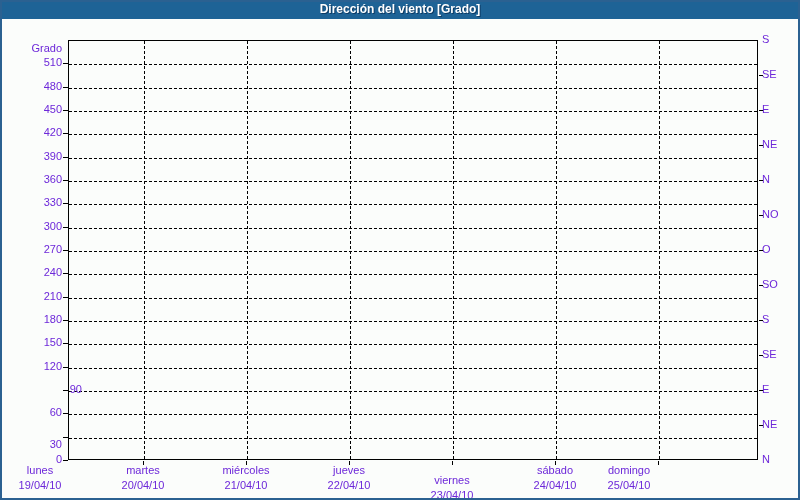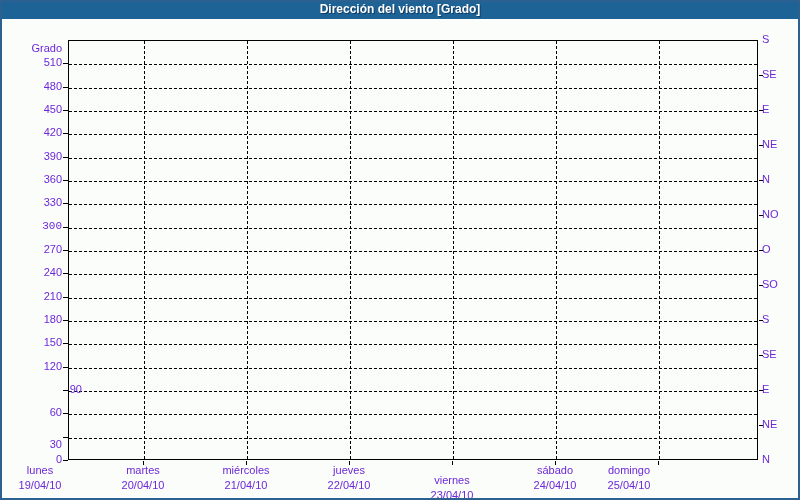--- a/index.html
+++ b/index.html
@@ -132,21 +132,21 @@
       <div class="ylab" style="top: 336.333px;">150</div>
       <div class="tick" style="left: 63px; width: 5px; height: 1px; top: 343.333px;"></div>
       <div class="ylab" style="top: 313px;">180</div>
       <div class="tick" style="left: 63px; width: 5px; height: 1px; top: 320px;"></div>
       <div class="ylab" style="top: 289.667px;">210</div>
       <div class="tick" style="left: 63px; width: 5px; height: 1px; top: 296.667px;"></div>
       <div class="ylab" style="top: 266.333px;">240</div>
       <div class="tick" style="left: 63px; width: 5px; height: 1px; top: 273.333px;"></div>
       <div class="ylab" style="top: 243px;">270</div>
       <div class="tick" style="left: 63px; width: 5px; height: 1px; top: 250px;"></div>
-      <div class="ylab" style="top: 219.667px; font-family: Liberation Mono, monospace;">300</div>
+      <div class="ylab" style="top: 219.667px;">300</div>
       <div class="tick" style="left: 63px; width: 5px; height: 1px; top: 226.667px;"></div>
       <div class="ylab" style="top: 196.333px;">330</div>
       <div class="tick" style="left: 63px; width: 5px; height: 1px; top: 203.333px;"></div>
       <div class="ylab" style="top: 173px;">360</div>
       <div class="tick" style="left: 63px; width: 5px; height: 1px; top: 180px;"></div>
       <div class="ylab" style="top: 149.667px;">390</div>
       <div class="tick" style="left: 63px; width: 5px; height: 1px; top: 156.667px;"></div>
       <div class="ylab" style="top: 126.333px;">420</div>
       <div class="tick" style="left: 63px; width: 5px; height: 1px; top: 133.333px;"></div>
       <div class="ylab" style="top: 103px;">450</div>

